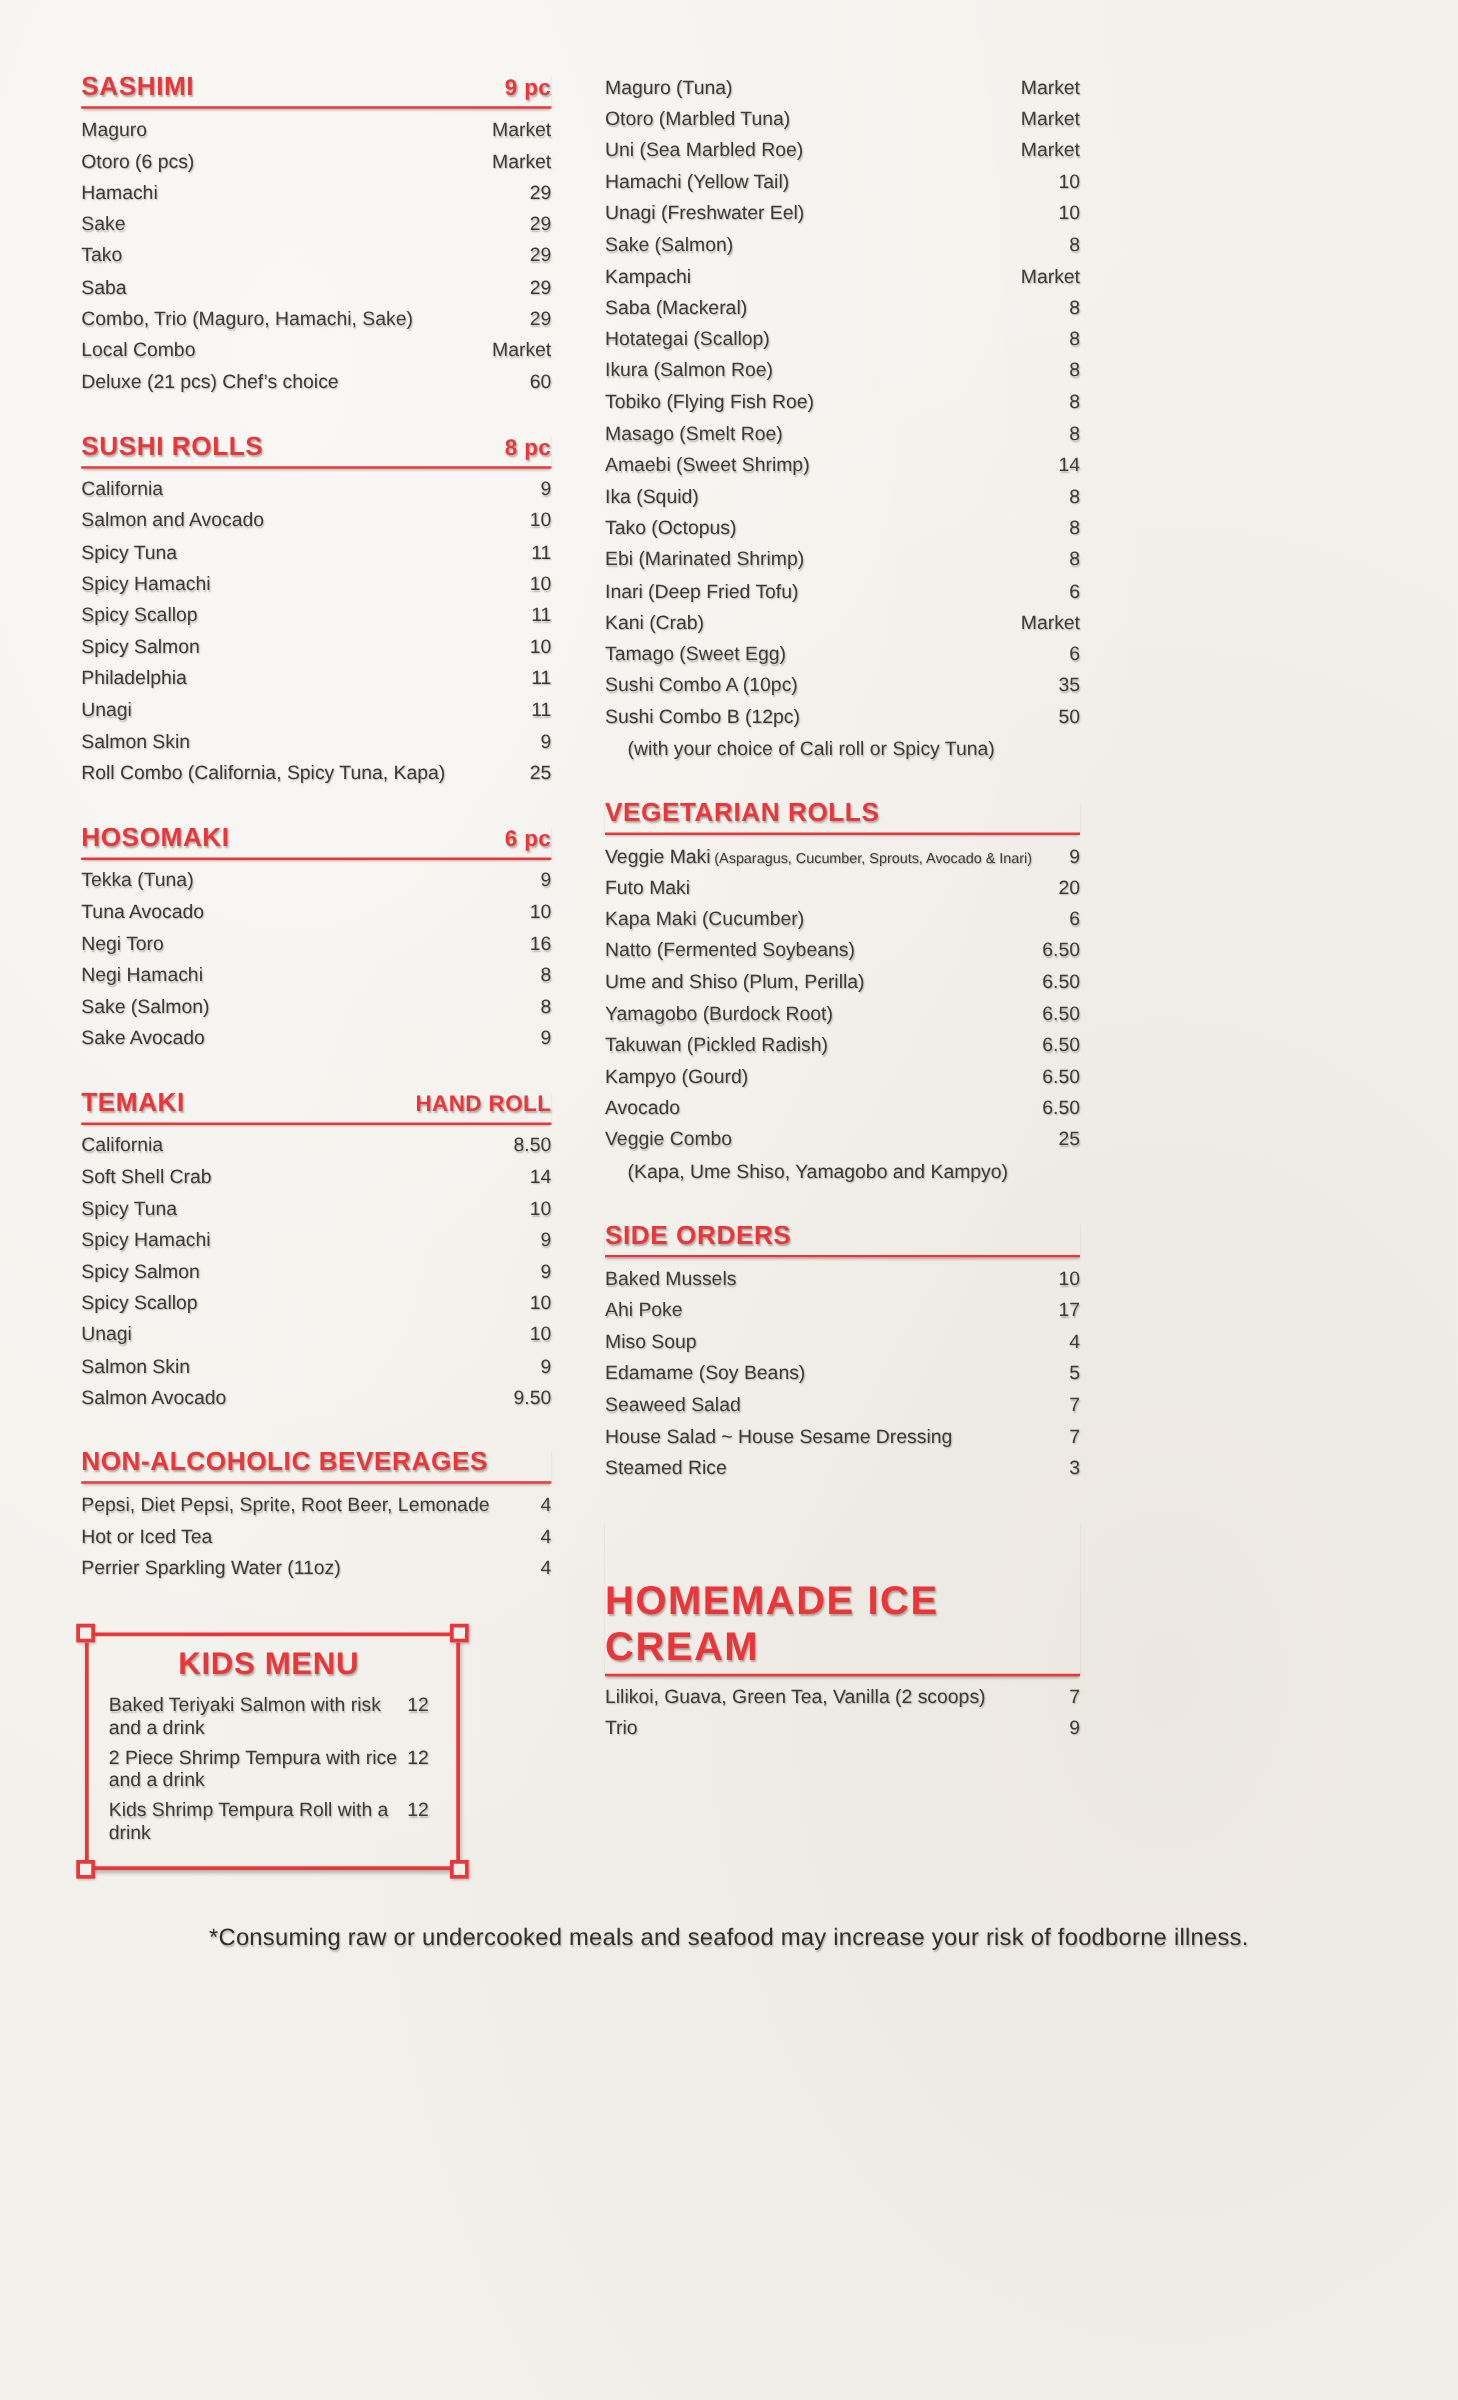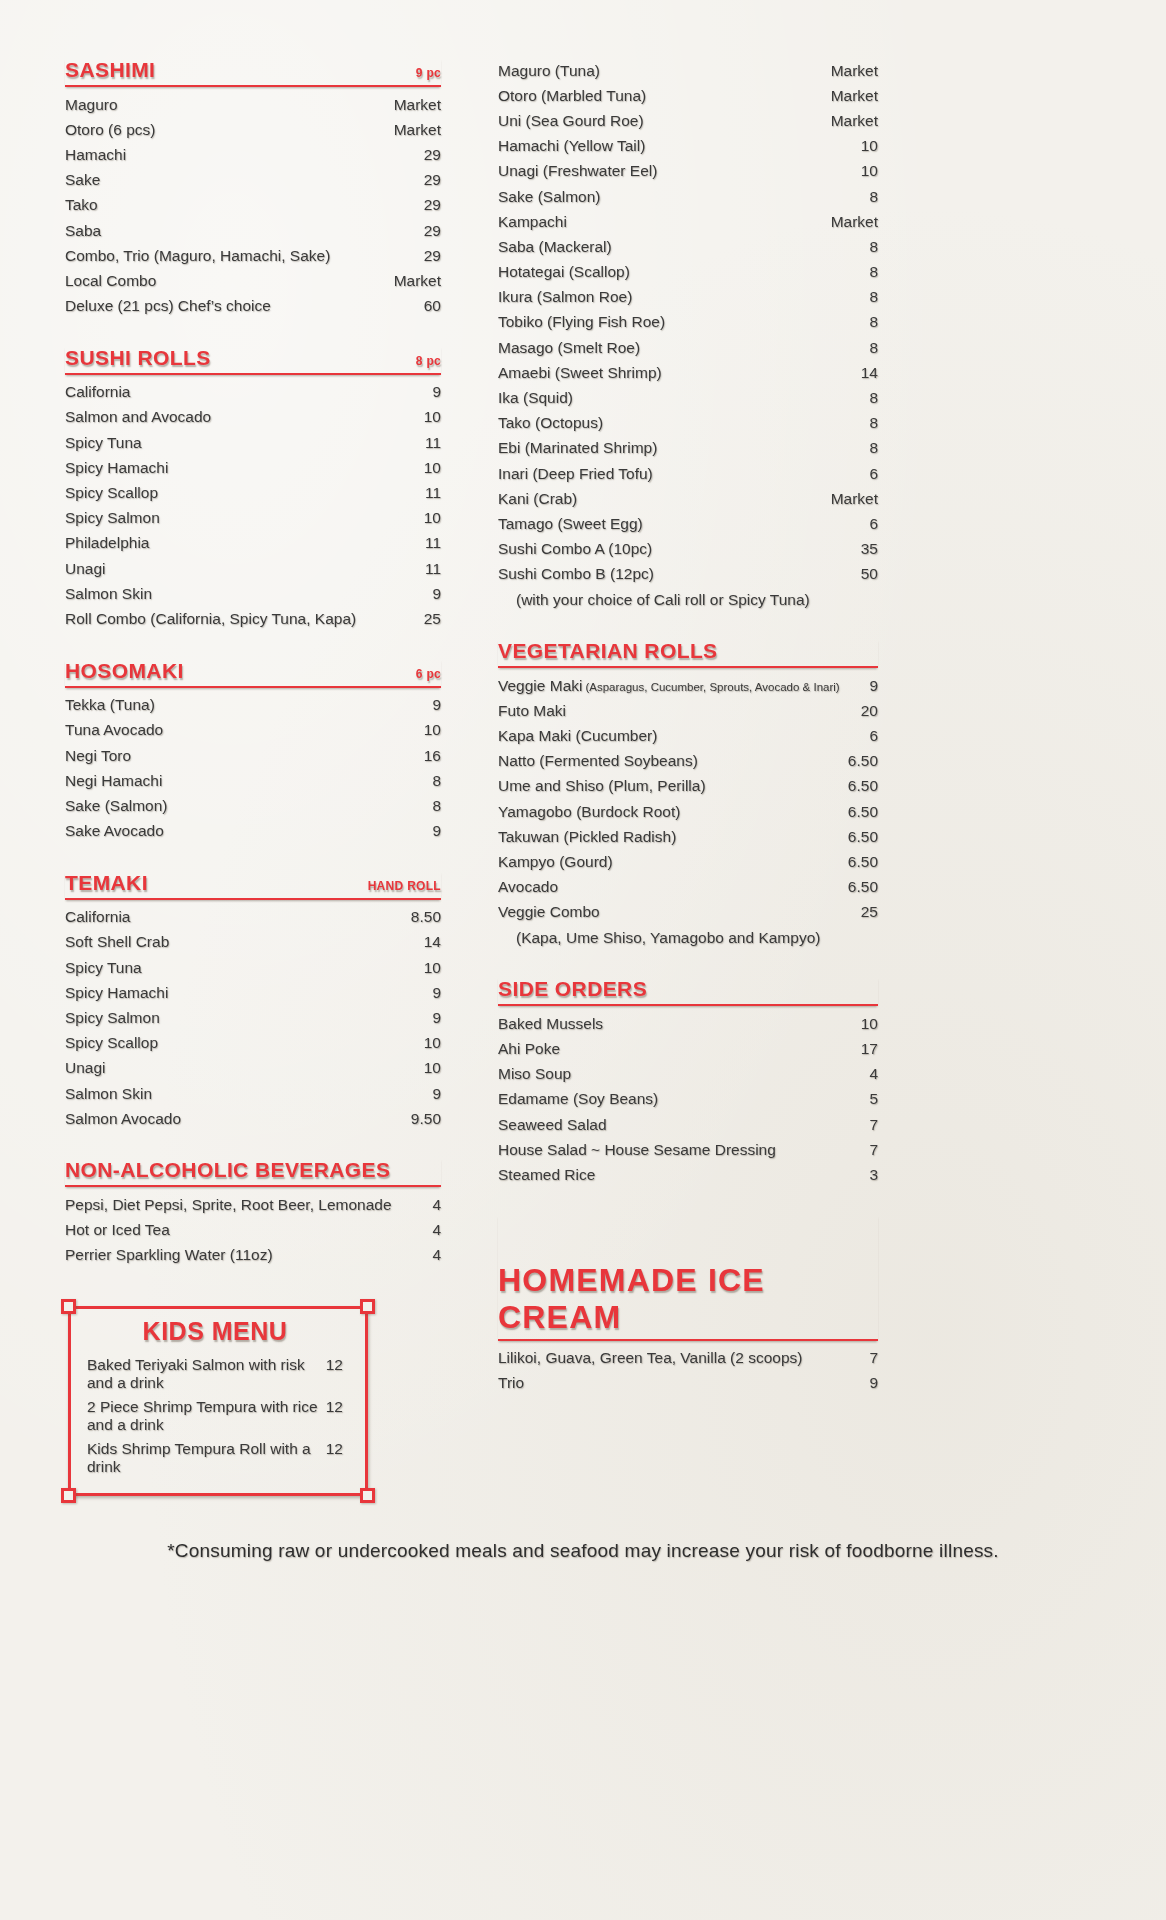--- a/index.html
+++ b/index.html
@@ -14,37 +14,37 @@
     background:
       radial-gradient(ellipse at 20% 15%, rgba(255,255,255,0.5), rgba(255,255,255,0) 55%),
       radial-gradient(ellipse at 80% 70%, rgba(222,216,204,0.35), rgba(222,216,204,0) 60%),
       var(--paper);
     font-family:"Liberation Sans", sans-serif;
     color:var(--ink);
     position:relative;
     overflow:hidden;
   }
   .menu-page{padding-top:58px;}
-  .columns{display:flex;gap:57px;align-items:flex-start;margin-left:65px;}
+  .columns{display:flex;gap:43px;align-items:flex-start;margin-left:65px;}
   .col-left{width:376px;}
   .col-right{width:380px;}
 
   .menu-section{margin-bottom:27px;}
   .section-head{
     display:flex;justify-content:space-between;align-items:baseline;
     border-bottom:2px solid var(--red);
     box-shadow:0 2px 2px -1px rgba(95,85,70,0.45);
     padding-bottom:3px;margin-bottom:5px;
   }
   .section-title{
     color:var(--red);font-weight:bold;font-size:21px;letter-spacing:0.4px;
     text-shadow:1px 1.5px 1.5px rgba(95,85,70,0.45);
   }
   .section-unit{
-    color:var(--red);font-weight:bold;font-size:12px;letter-spacing:0.3px;
+    color:var(--red);font-weight:bold;font-size:18px;letter-spacing:0.3px;
     text-shadow:1px 1.5px 1.5px rgba(95,85,70,0.45);
   }
   [data-name="section-ice-cream"] .section-title{font-size:32px;letter-spacing:1.2px;margin-top:47px;}
 
   .item-row{
     display:flex;justify-content:space-between;align-items:baseline;
     font-size:15.5px;padding:3.6px 0;
     text-shadow:0.8px 1.2px 1.2px rgba(95,85,70,0.38);
   }
   .item-name-wrap{white-space:nowrap;}
@@ -310,21 +310,21 @@
             <div class="item-list" data-name="item-list">
               <div class="item-row" data-name="menu-item-row">
                 <span class="item-name-wrap" data-name="item-name-wrap"><span class="item-name" data-name="item-name">Maguro (Tuna)</span></span>
                 <span class="item-price" data-name="item-price">Market</span>
               </div>
               <div class="item-row" data-name="menu-item-row">
                 <span class="item-name-wrap" data-name="item-name-wrap"><span class="item-name" data-name="item-name">Otoro (Marbled Tuna)</span></span>
                 <span class="item-price" data-name="item-price">Market</span>
               </div>
               <div class="item-row" data-name="menu-item-row">
-                <span class="item-name-wrap" data-name="item-name-wrap"><span class="item-name" data-name="item-name">Uni (Sea Gourd Roe)</span></span>
+                <span class="item-name-wrap" data-name="item-name-wrap"><span class="item-name" data-name="item-name">Uni (Sea Marbled Roe)</span></span>
                 <span class="item-price" data-name="item-price">Market</span>
               </div>
               <div class="item-row" data-name="menu-item-row">
                 <span class="item-name-wrap" data-name="item-name-wrap"><span class="item-name" data-name="item-name">Hamachi (Yellow Tail)</span></span>
                 <span class="item-price" data-name="item-price">10</span>
               </div>
               <div class="item-row" data-name="menu-item-row">
                 <span class="item-name-wrap" data-name="item-name-wrap"><span class="item-name" data-name="item-name">Unagi (Freshwater Eel)</span></span>
                 <span class="item-price" data-name="item-price">10</span>
               </div>

